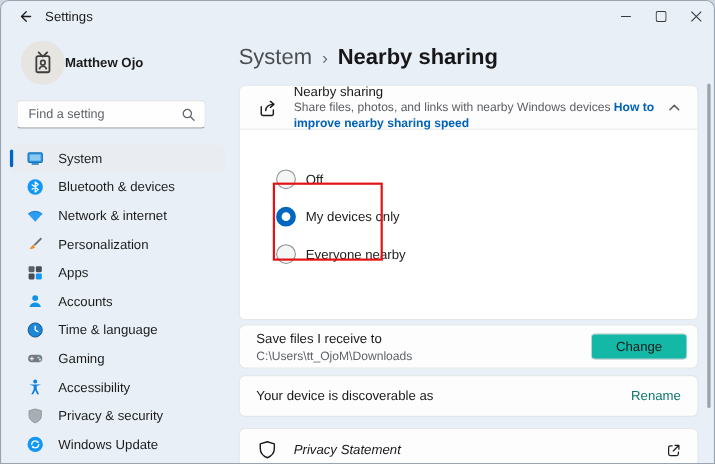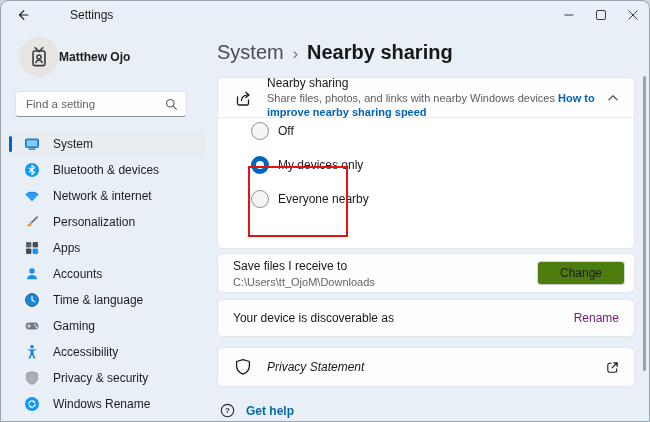--- a/index.html
+++ b/index.html
@@ -7,21 +7,21 @@
   .window {
     position:relative; width:650px; height:422px;
     background:#e8eff7; border:1px solid #9aa4ae;
     border-radius:8px 8px 0 0; overflow:hidden;
     color:#1b1b1b; font-size:12px;
   }
   
   .titlebar { position:absolute; top:0; left:0; right:0; height:28px; }
   .back-btn { position:absolute; left:10px; top:3px; width:24px; height:22px;
     display:flex; align-items:center; justify-content:center; border-radius:4px; cursor:pointer; }
-  .app-title { position:absolute; left:40px; top:0; height:28px; line-height:28px; font-size:12px;margin-left:29px; }
+  .app-title { position:absolute; left:40px; top:0; height:28px; line-height:28px; font-size:12px; }
   .win-controls { position:absolute; right:0; top:0; height:28px; display:flex; }
   .win-btn { width:32px; height:28px; display:flex; align-items:center; justify-content:center; cursor:pointer; }
   
   .sidebar { position:absolute; top:28px; left:0; width:212px; bottom:0; }
   .user-row { display:flex; align-items:center; gap:0; margin:8px 0 0 18px; }
   .avatar { width:40px; height:40px; border-radius:50%; background:#e7e5e2;
     display:flex; align-items:center; justify-content:center; }
   .user-name { font-weight:700; font-size:12px; }
   .search-box { position:relative; margin:14px 26px 0 14px; height:26px;
     background:#fefefe; border:1px solid #e0e3e6; border-bottom-color:#8f9499; border-radius:4px; }
@@ -48,32 +48,32 @@
   .card-row { display:flex; align-items:center; min-height:38px; }
   .icon-cell { width:20px; margin-left:15px; flex:0 0 auto; display:flex; }
   .text-cell { margin-left:14px; flex:1; padding:6px 0; }
   .card-title { font-size:12px; color:#191919; line-height:15px; }
   .card-desc { font-size:11px; color:#5c5e62; line-height:14px; }
   .inline-link { color:#0263b8; font-weight:700; cursor:pointer; margin-left:3px; text-decoration:none; }
   .chev-cell { margin:0 14px 0 10px; display:flex; cursor:pointer; }
   
   .card.expander { border-radius:6px; overflow:hidden; }
   .exp-header { height:39px; display:flex; align-items:center; }
-  .exp-body { background:#ffffff; border-top:1px solid #e9ebee; height:131px; padding:1px 0 0 33px; }
+  .exp-body { background:#ffffff; border-top:1px solid #e9ebee; height:173px; padding:33px 0 0 33px; }
   .radio-row { display:flex; align-items:center; gap:9px; height:24px; margin-bottom:10px; cursor:pointer; }
   .radio { width:18px; height:18px; border-radius:50%; background:#f4f5f5; border:1px solid #8f9296; flex:0 0 auto; }
   .radio-row.selected .radio { background:#ffffff; border:5px solid #0067c0; }
   .radio-lbl { font-size:12px; color:#1b1b1b; }
   
   .row-card { margin-top:4px; }
   .stack { display:flex; flex-direction:column; justify-content:center; padding-left:15px; flex:1; }
   .btn { height:24px; min-width:88px; padding:0 14px; margin-right:9px;
-    background:#4d7c0f; border:1px solid #d5d8db; border-bottom-color:#c6c9cd; border-radius:4px;
+    background:#14b8a6; border:1px solid #d5d8db; border-bottom-color:#c6c9cd; border-radius:4px;
     font-size:12px; font-family:"Liberation Sans",sans-serif; color:#1b1b1b; cursor:pointer; }
-  .action-link { color:#701a75; font-size:12px; margin-right:15px; cursor:pointer; text-decoration:none; }
+  .action-link { color:#0f766e; font-size:12px; margin-right:15px; cursor:pointer; text-decoration:none; }
   .mono-path { font-size:11px; color:#606368; margin-top:2px; }
   
   .get-help { display:flex; align-items:center; gap:11px; margin:16px 0 0 3px; }
   .get-help .gh-lbl { color:#0369a1; font-size:12px; font-weight:700; cursor:pointer; }
   
   .annotation { position:absolute; left:247px; top:165px; width:100px; height:71px;
     border:2px solid #e31313; pointer-events:none; z-index:5; }
   .scrollbar { position:absolute; right:3px; top:75px; width:3px; height:295px;
     background:#9aa2aa; border-radius:2px; cursor:pointer; }
 </style>
@@ -204,21 +204,21 @@
         </svg>
         <span class="lbl">Privacy &amp; security</span>
       </div>
       <div class="nav-item">
         <svg class="nav-ic" viewBox="0 0 16 16">
           <circle cx="8" cy="8" r="7" fill="#1197f5"></circle>
           <path d="M4.8 8a3.2 3.2 0 0 1 5.8-1.8M11.2 8a3.2 3.2 0 0 1-5.8 1.8" fill="none" stroke="#fff" stroke-width="1.2" stroke-linecap="round"></path>
           <path d="M10.8 4.6v2h-2z" fill="#fff"></path>
             <path d="M5.2 11.4v-2h2z" fill="#fff"></path>
         </svg>
-        <span class="lbl">Windows Rename</span>
+        <span class="lbl">Windows Update</span>
       </div>
     </div>
   </div>
 
   <div class="main">
     <div class="breadcrumb">
       <span class="bc-parent">System</span>
       <span class="bc-sep">›</span>
       <span class="bc-current">Nearby sharing</span>
     </div>

